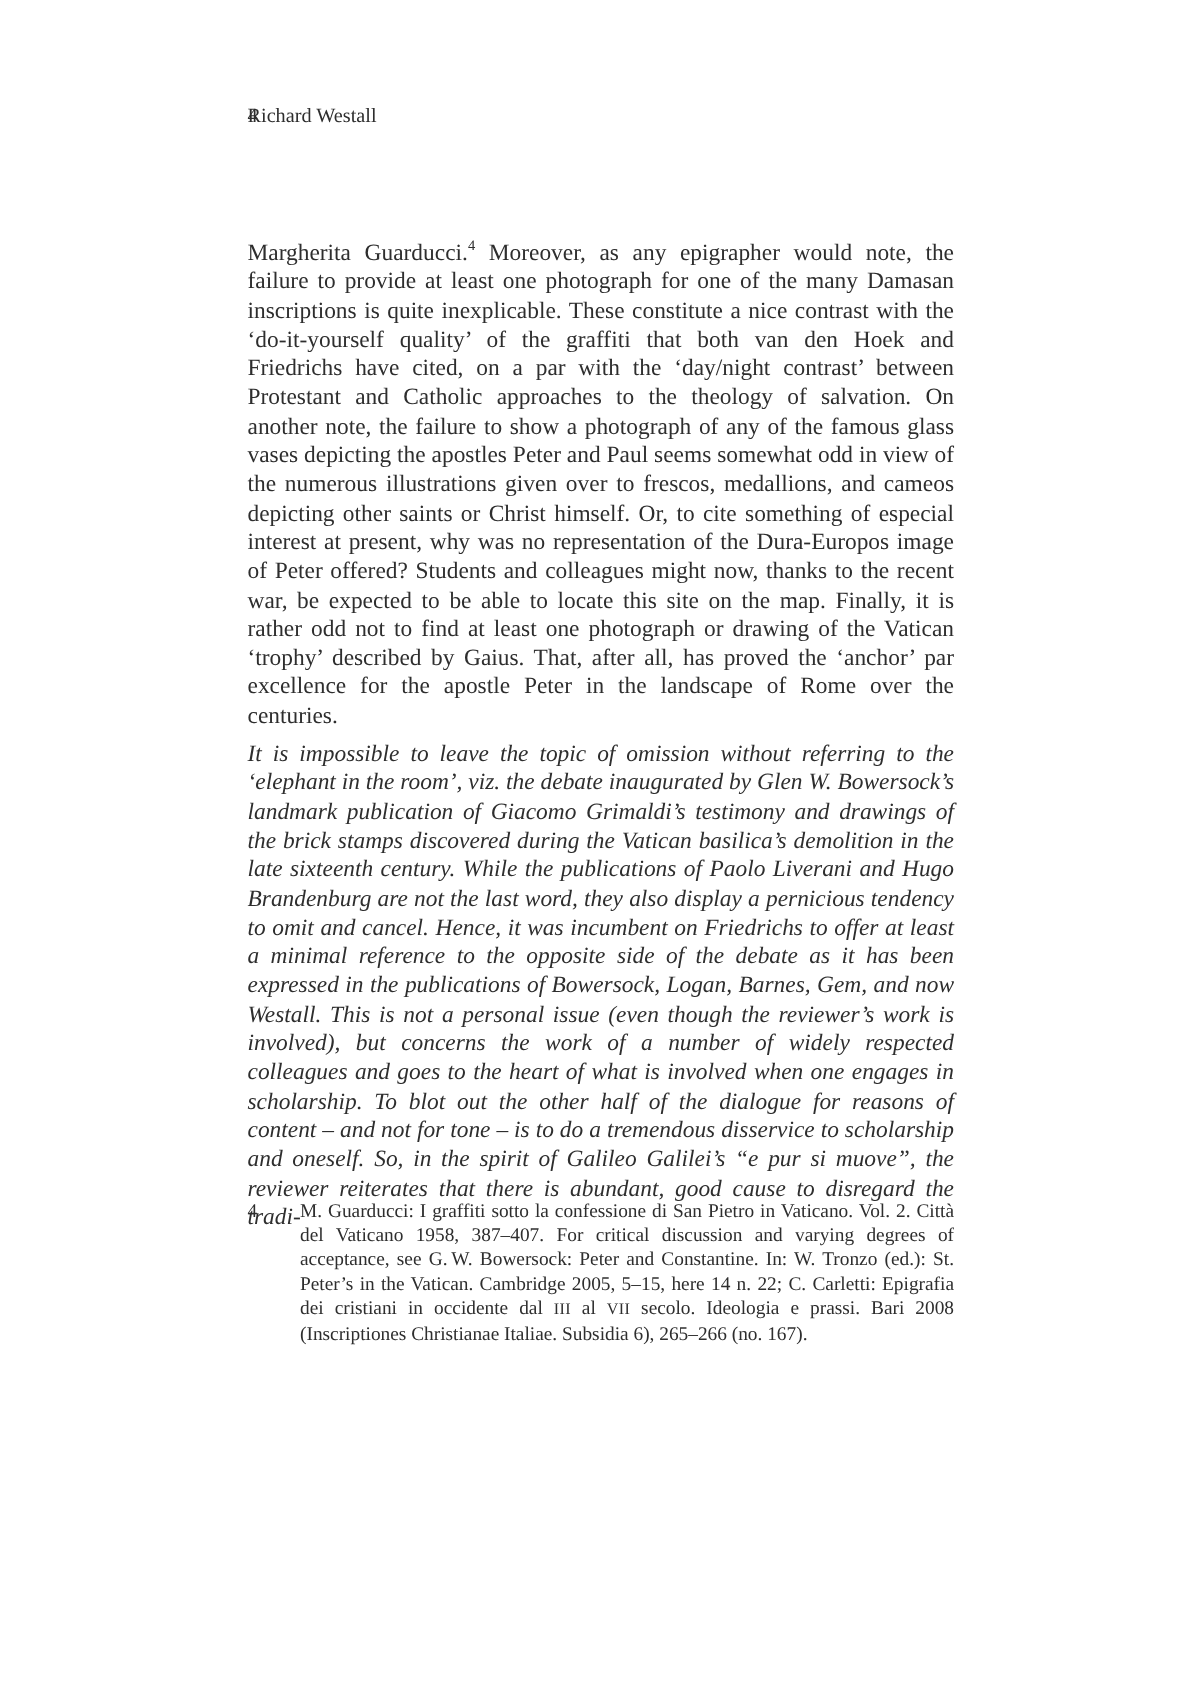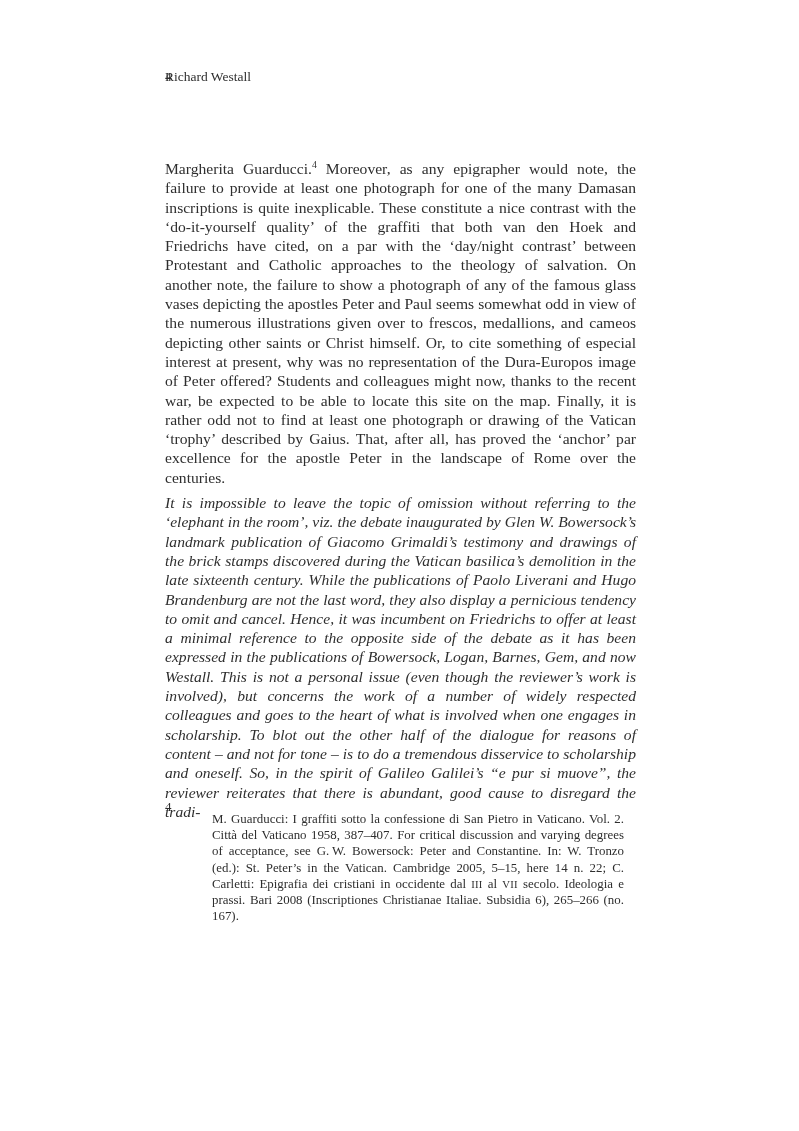--- a/index.html
+++ b/index.html
@@ -58,21 +58,21 @@
     width: 471px;
     font-size: 12.9px;
     line-height: 16.2px;
     display: flex;
   }
   .fn-num {
     flex: 0 0 35px;
   }
   .fn-text {
     flex: 1;
-    margin: 12px;
+    margin: 0;
     text-align: justify;
     text-justify: inter-word;
   }
   .sc { font-size: 0.83em; letter-spacing: 0.02em; }
 </style>
 </head>
 <body>
 
 <div class="sheet">
 

